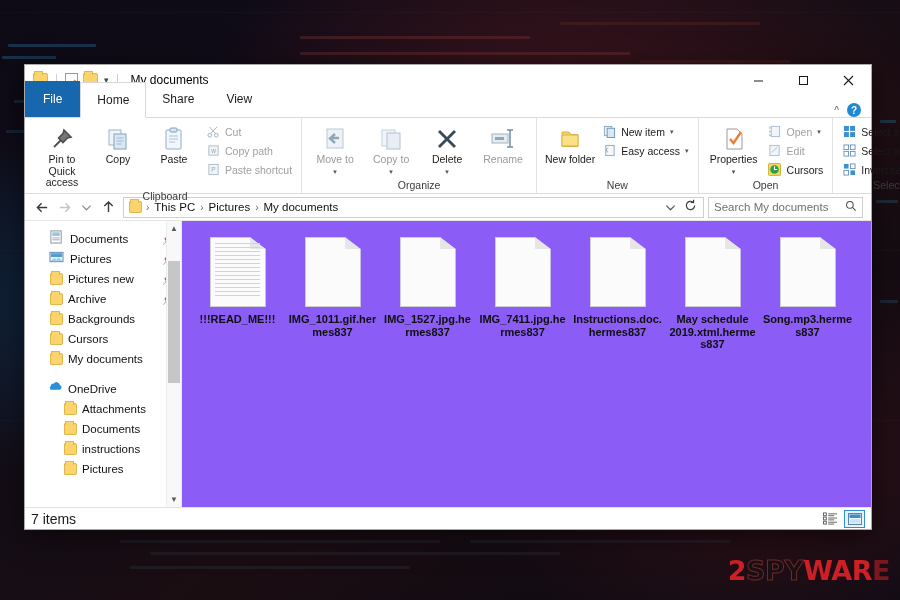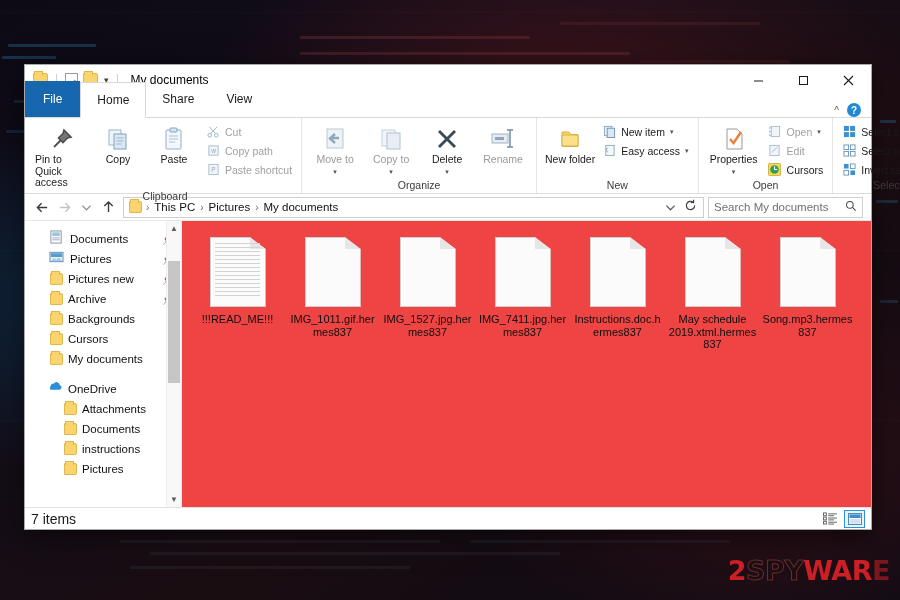--- a/index.html
+++ b/index.html
@@ -89,21 +89,21 @@
     display:flex; align-items:stretch; flex:none; padding-left:4px;
   }
   .rgroup { display:flex; flex-direction:column; position:relative; padding:2px 6px 0 6px; }
   .rgroup + .rgroup { border-left:1px solid #e3e3e3; }
   .rgroup-body { display:flex; align-items:flex-start; flex:1; gap:2px; }
   .rgroup-label {
     text-align:center; font-size:10.5px; color:#3b3b3b; height:15px; line-height:15px;
   }
   .bigbtn {
     width:54px; display:flex; flex-direction:column; align-items:center;
-    padding-top:4px; font-size:10.5px; color:#1b1b1b; line-height:11.5px; text-align:left;
+    padding-top:4px; font-size:10.5px; color:#1b1b1b; line-height:11.5px; text-align:center;
   }
   .bigbtn .glyph { height:30px; display:flex; align-items:center; justify-content:center; }
   .bigbtn.dis { color:#9a9a9a; }
   .smallcol { display:flex; flex-direction:column; justify-content:space-between; padding-top:3px; gap:2px; }
   .smallbtn {
     display:flex; align-items:center; gap:5px; font-size:10.5px; color:#1b1b1b;
     height:17px; padding:0 3px; white-space:nowrap;
   }
   .smallbtn.dis { color:#a0a0a0; }
   .smallbtn .sglyph { width:14px; height:14px; display:flex; align-items:center; justify-content:center; }
@@ -147,21 +147,21 @@
   .nav-indent-2 { padding-left:38px; }
   .nav-root { padding-left:22px; }
   .nav-scroll {
     position:absolute; right:0; top:0; width:15px; height:100%;
     background:#f8f8f8; border-left:1px solid #ececec;
   }
   .ns-arrow { height:15px; display:flex; align-items:center; justify-content:center; font-size:8px; color:#5a5a5a; }
   .ns-thumb { position:absolute; left:1px; right:1px; top:40px; height:122px; background:#c6c6c6; }
 
   
-  .filepane { flex:1; background:#ef4444; position:relative; overflow:hidden; }
+  .filepane { flex:1; background:#8b5cf6; position:relative; overflow:hidden;font-weight:bold; }
   .filegrid { display:flex; padding:14px 0 0 8px; }
   .fileitem {
     width:95px; display:flex; flex-direction:column; align-items:center; padding-top:2px;
   }
   .fi-icon { width:56px; height:70px; position:relative; }
   .doc-shape {
     position:absolute; inset:0;
     background:#fbfbfb; border:1px solid #cfcfcf;
     clip-path: polygon(0 0, 72% 0, 100% 17%, 100% 100%, 0 100%);
   }

